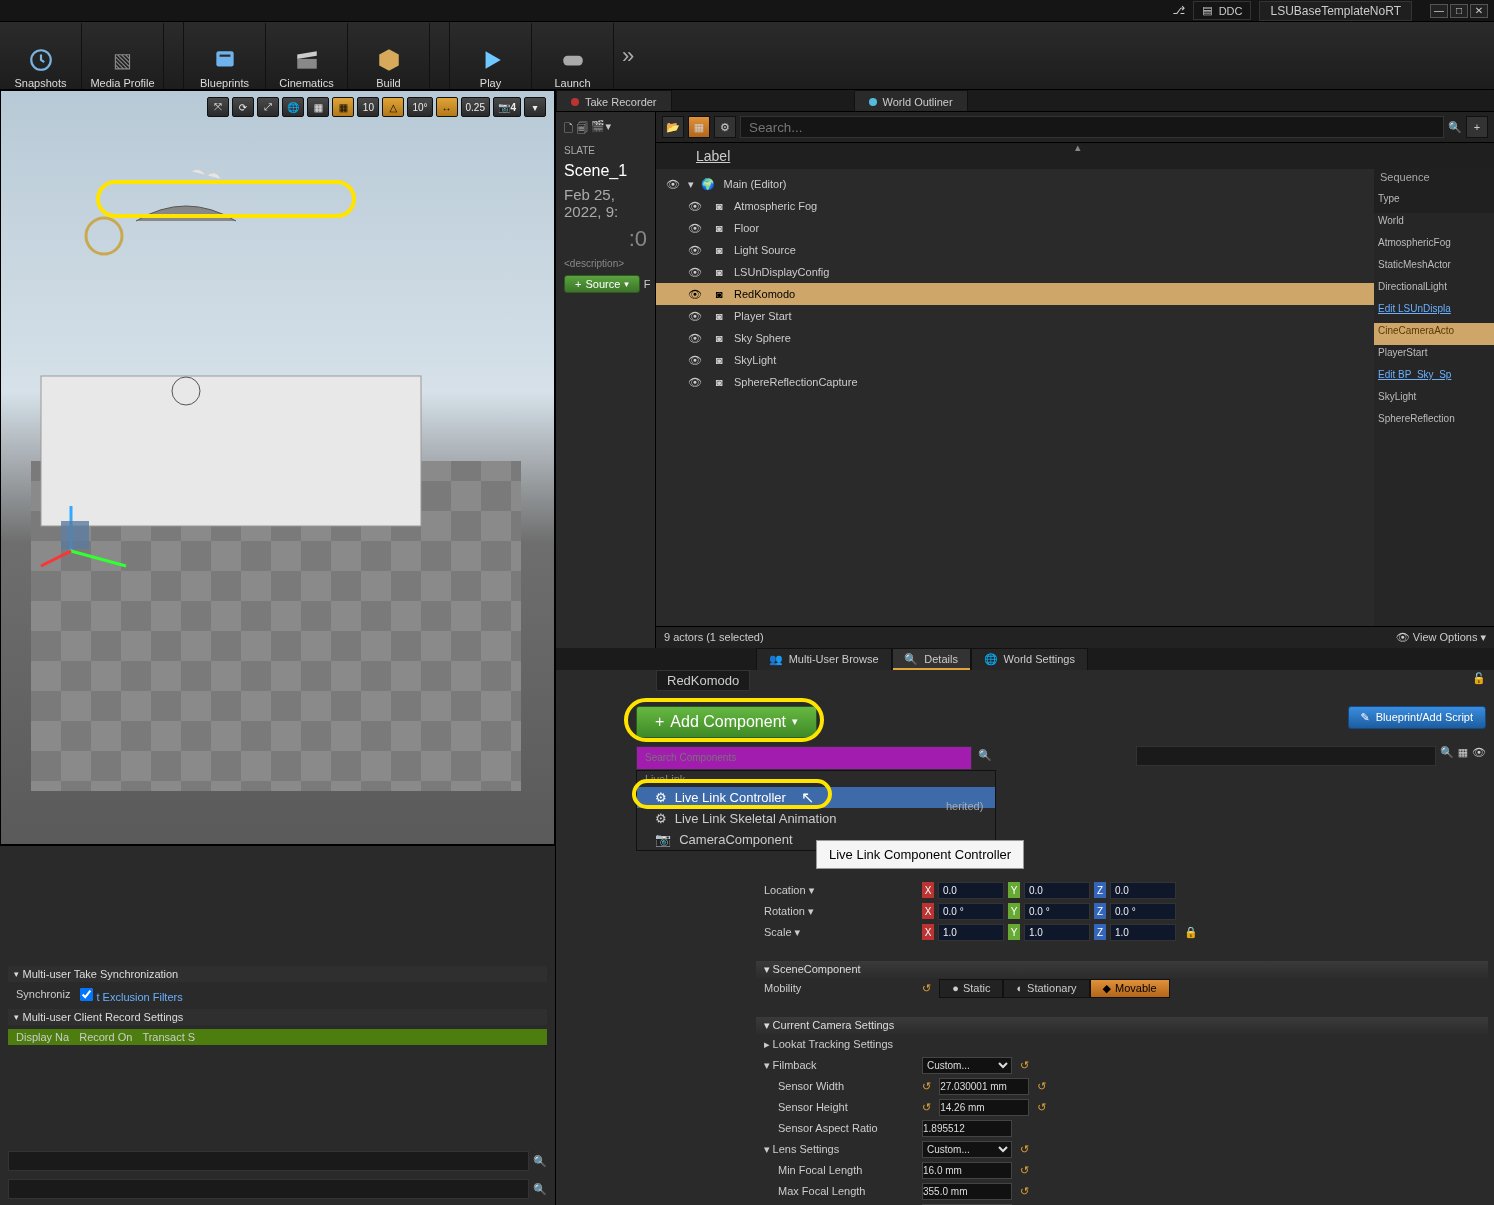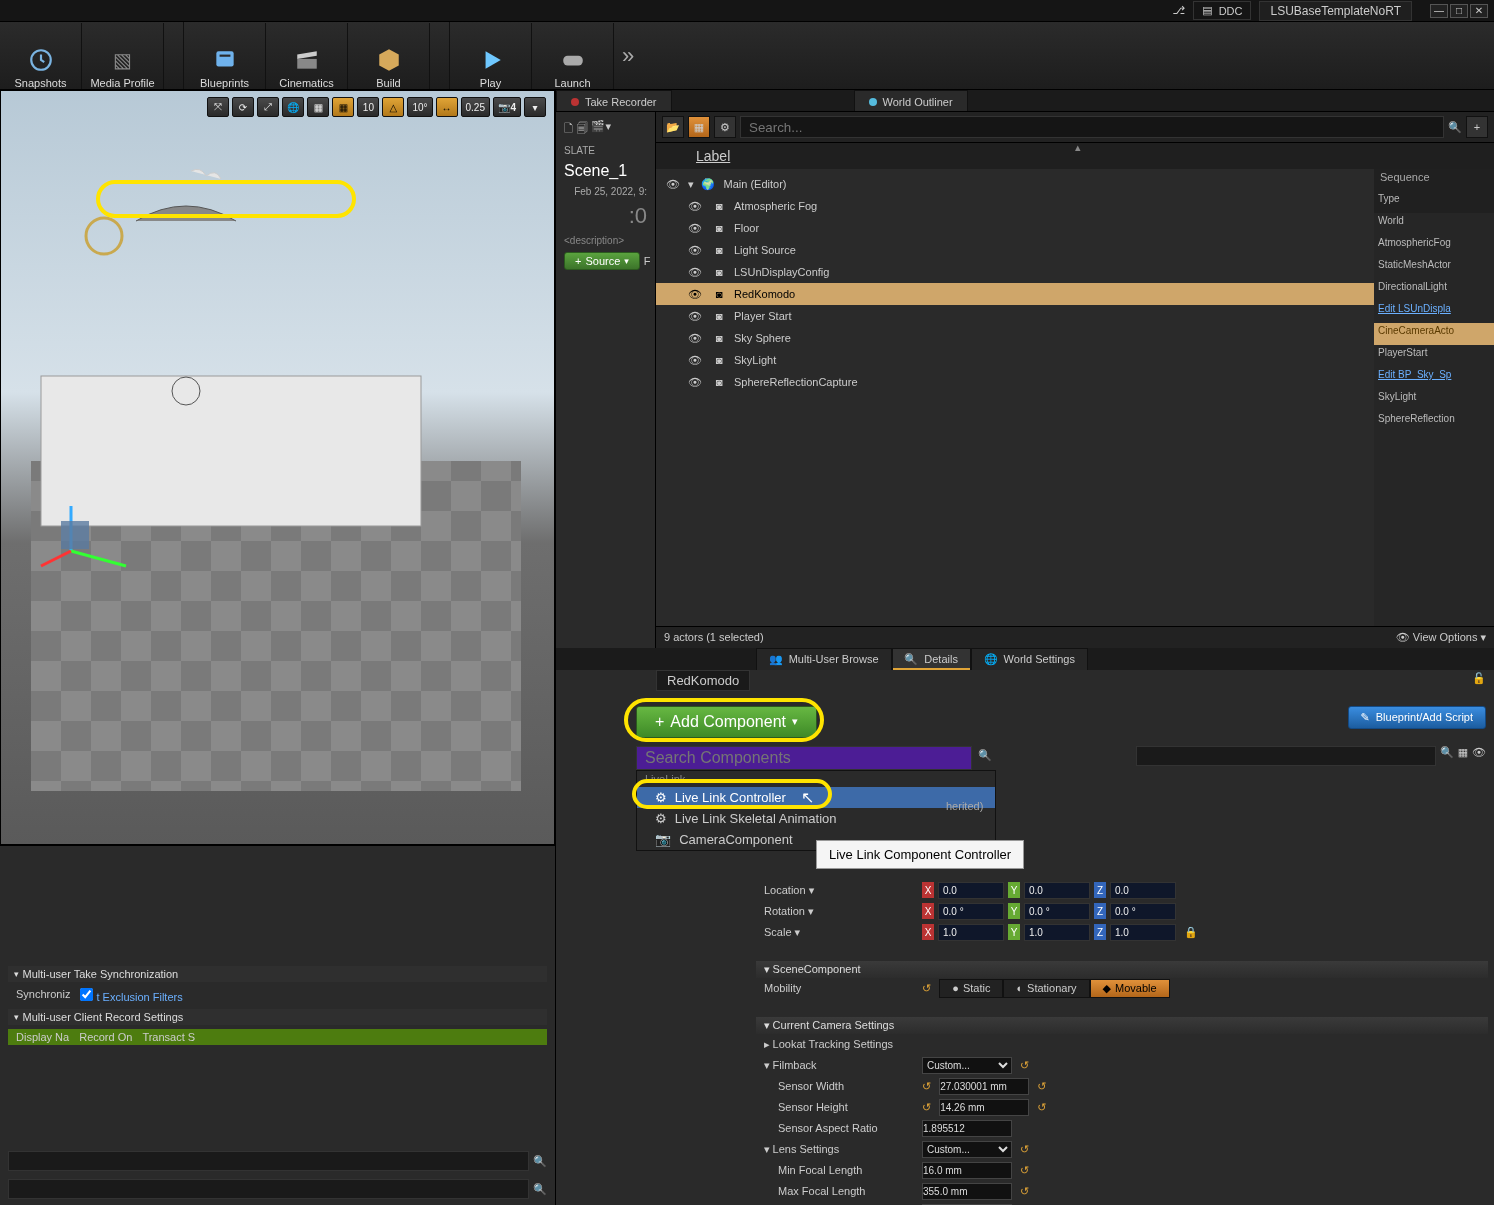--- a/index.html
+++ b/index.html
@@ -37,21 +37,21 @@
 
 
 .tabrow { height:22px; display:flex; background:#1b1b1b; border-bottom:1px solid #000; }
 .tab { padding:2px 14px 0; background:#2a2a2a; border:1px solid #111; border-bottom:none; margin-right:2px; display:flex; align-items:center; gap:6px; position:relative; }
 .tab .dot { width:8px; height:8px; border-radius:50%; background:#b33; }
 .tab.blue .dot { background:#5bf; }
 
 .panels { flex:1; display:flex; }
 .take { width:100px; background:#2a2a2a; padding:8px; border-right:1px solid #000; display:flex; flex-direction:column; gap:6px; }
 .take h3 { font-size:16px; font-weight:normal; color:#fff; }
-.take .date { font-size:10px; color:#aaa;text-align:right; }
+.take .date { font-size:15px; color:#aaa; }
 .srcbtn { background:linear-gradient(#5aa33e,#3c742a); color:#fff; padding:2px 10px; border:1px solid #2b5a1e; border-radius:3px; display:inline-flex; align-items:center; gap:4px; }
 .srcbtn::after { content:"▾"; font-size:9px; }
 
 .outliner { flex:1; display:flex; flex-direction:column; }
 .out-top { display:flex; align-items:center; gap:4px; padding:4px 6px; background:#222; border-bottom:1px solid #000; }
 .out-top .ib { width:22px; height:22px; background:#333; border:1px solid #111; display:flex; align-items:center; justify-content:center; }
 .out-top .ib.orange { background:linear-gradient(#e0913a,#b3661a); }
 .out-top input { flex:1; background:#151515; border:1px solid #333; height:22px; color:#ccc; padding:0 8px; }
 .out-body { flex:1; display:flex; }
 .tree { flex:1; padding:4px 0; background:#2a2a2a; overflow:hidden; }
@@ -71,21 +71,21 @@
 
 .detail-tabs { height:22px; display:flex; background:#1b1b1b; }
 .dtab { padding:2px 12px; display:flex; align-items:center; gap:6px; border:1px solid #111; border-bottom:none; background:#262626; }
 .dtab.active { background:#333; box-shadow:inset 0 -2px 0 #e0a437; }
 .details { flex:1; background:#2a2a2a; position:relative; padding:0; overflow:hidden; }
 .actorname { position:absolute; top:0; left:100px; background:#1a1a1a; border:1px solid #333; padding:2px 10px; font-size:13px; }
 .addcomp { position:absolute; top:36px; left:80px; padding:6px 18px; background:linear-gradient(#67b842,#3e8a27); border:1px solid #2b5a1e; color:#fff; font-size:16px; border-radius:3px; display:flex; align-items:center; gap:6px; }
 .addcomp::after { content:"▾"; font-size:11px; }
 .bpbtn { position:absolute; right:8px; top:36px; padding:4px 12px; background:linear-gradient(#3a8de0,#1c5da0); color:#fff; border:1px solid #134a85; border-radius:3px; display:flex; gap:6px; align-items:center; }
 .compsearch { position:absolute; top:76px; left:80px; width:360px; }
-.compsearch input { width:calc(100% - 24px); background:#4c1d95; border:1px solid #333; height:24px; color:#ccc; padding:0 8px; font-size:16px; }
+.compsearch input { width:calc(100% - 24px); background:#a21caf; border:1px solid #333; height:24px; color:#ccc; padding:0 8px; font-size:10px; }
 .droplist { position:absolute; top:100px; left:80px; width:360px; background:#2a2a2a; border:1px solid #111; }
 .droplist .cat { padding:2px 8px; color:#888; }
 .droplist .item { padding:3px 18px; display:flex; align-items:center; gap:8px; font-size:13px; }
 .droplist .item.sel { background:#3d6aa8; color:#fff; }
 .tooltip { position:absolute; background:#f5f5f5; color:#000; padding:6px 12px; border:1px solid #999; top:170px; left:260px; font-size:13px; }
 
 .det-search { position:absolute; right:8px; top:76px; display:flex; gap:4px; }
 .det-search input { background:#1a1a1a; border:1px solid #333; height:20px; width:300px; color:#ccc; padding:0 6px; }
 
 .proprows { position:absolute; top:210px; left:200px; right:6px; bottom:0; overflow:hidden; }

